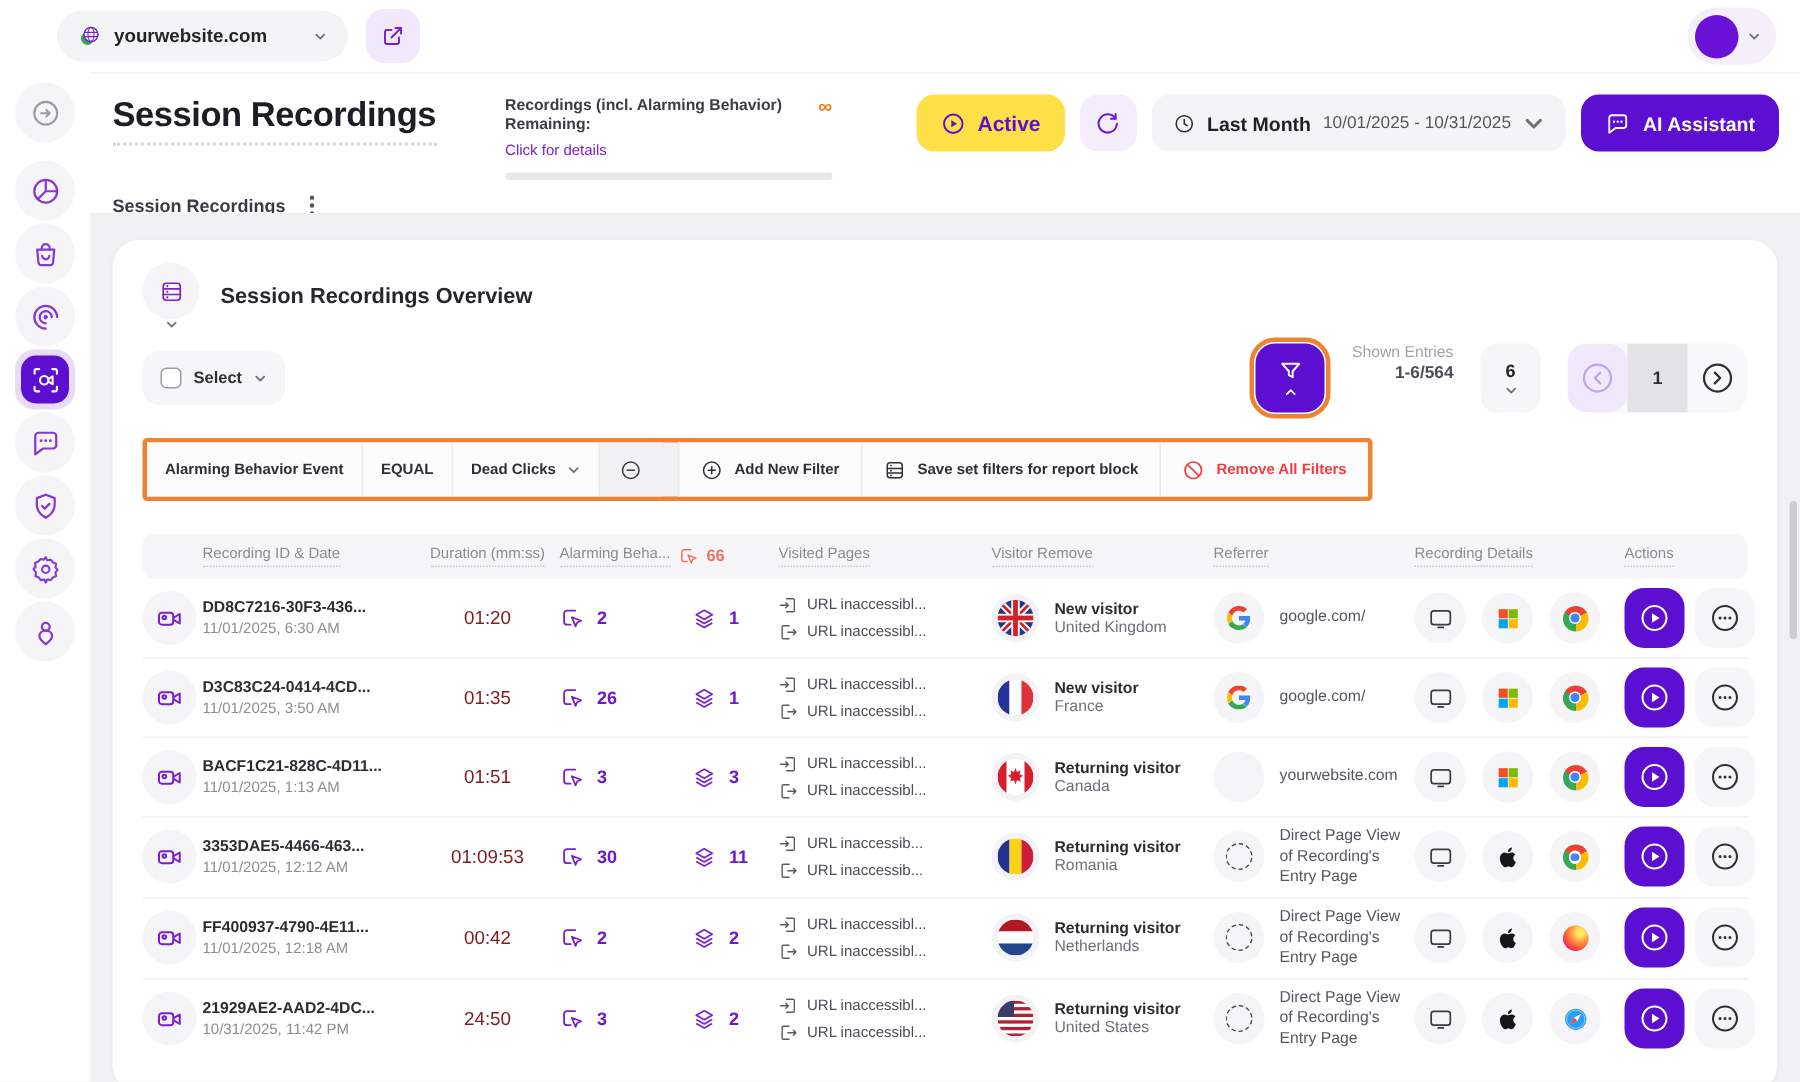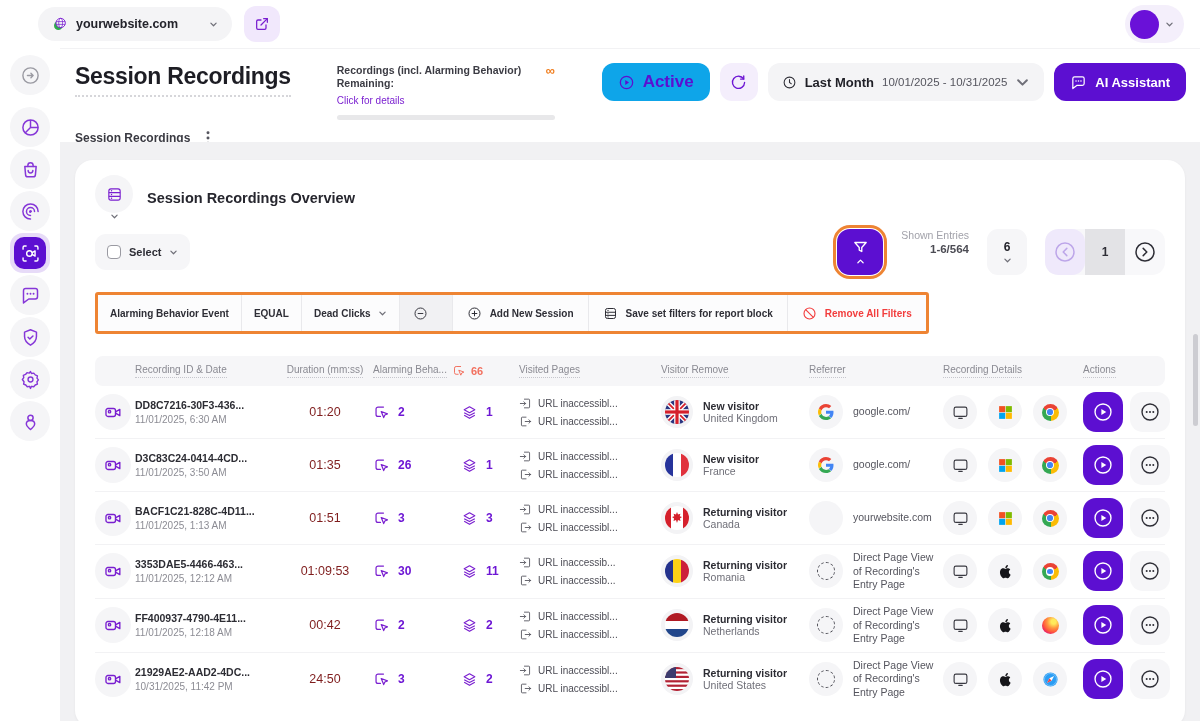--- a/index.html
+++ b/index.html
@@ -29,21 +29,21 @@
 
 .page-head{position:absolute;top:48px;left:60px;right:0;height:94px;background:#fff;border-top:1px solid #f2f2f4}
 .ph-row{display:flex;align-items:flex-start;padding:14px 14px 0 15px}
 .page-title{font-size:23px;font-weight:700;letter-spacing:-.3px;border-bottom:2px dotted #d6d6da;padding-bottom:5px;color:#1d1d24}
 .remaining{margin-left:46px;margin-top:1px;width:218px}
 .rem-line{font-size:10.5px;font-weight:700;color:#3c3c44;display:flex;align-items:flex-start;gap:4px;line-height:1.25}
 .rem-inf{color:#f07d1d;font-size:13px;font-weight:700;line-height:1}
 .rem-link{font-size:10px;color:#7a1fd0;display:inline-block;margin-top:1px;cursor:pointer}
 .rem-bar{margin-top:7px;height:5px;border-radius:3px;background:#e8e8ea;width:218px}
 .head-actions{margin-left:auto;display:flex;align-items:center;gap:10px}
-.btn-active{height:38px;border-radius:12px;background:#0ea5e9;color:#5c0fd1;font-weight:700;font-size:17px;display:flex;align-items:center;gap:8px;padding:0 16px}
+.btn-active{height:38px;border-radius:12px;background:#fde047;color:#5c0fd1;font-weight:700;font-size:14px;display:flex;align-items:center;gap:8px;padding:0 16px}
 .btn-active svg,.btn-ai svg{width:17px;height:17px}
 .btn-refresh{width:38px;height:38px;border-radius:12px;background:#f4eefc;display:flex;align-items:center;justify-content:center;color:#6d16d4}
 .btn-refresh svg{width:17px;height:17px}
 .btn-period{height:38px;border-radius:12px;background:#f4f4f6;display:flex;align-items:center;gap:8px;padding:0 14px}
 .btn-period svg{width:15px;height:15px}
 .period-label{font-size:13px;font-weight:700;color:#1f1f26}
 .period-range{font-size:11.5px;color:#55555e}
 .btn-ai{height:38px;border-radius:12px;background:#5c0fd1;color:#fff;font-weight:700;font-size:13px;display:flex;align-items:center;gap:8px;padding:0 16px}
 .tabs-row{padding-left:15px;margin-top:8px}
 .tab{display:inline-flex;align-items:center;gap:16px;font-size:12px;font-weight:600;color:#3a3a42;border-bottom:2px solid #55555e;padding:0 22px 11px 0;cursor:pointer}
@@ -424,21 +424,21 @@
           </button>
         <div class="fgap"></div>
         <div class="factions">
           <button class="fact">
             <span>
                 <svg viewBox="0 0 24 24" fill="none" stroke="currentColor" stroke-width="1.6">
                   <circle cx="12" cy="12" r="8.8"></circle>
                   <path d="M8.2 12h7.6M12 8.2v7.6" stroke-linecap="round"></path>
                 </svg>
               </span>
-            <span>Add New Session</span>
+            <span>Add New Filter</span>
           </button>
           <button class="fact">
             <span>
                 <svg viewBox="0 0 24 24" fill="none" stroke="currentColor" stroke-width="1.6">
                   <rect x="4" y="4" width="16" height="16" rx="3"></rect>
                   <path d="M4 10h16M4 15h16"></path>
                   <path d="M8 7h.01M8 12.5h.01M8 17.5h.01" stroke-linecap="round" stroke-width="2"></path>
                 </svg>
               </span>
             <span>Save set filters for report block</span>

